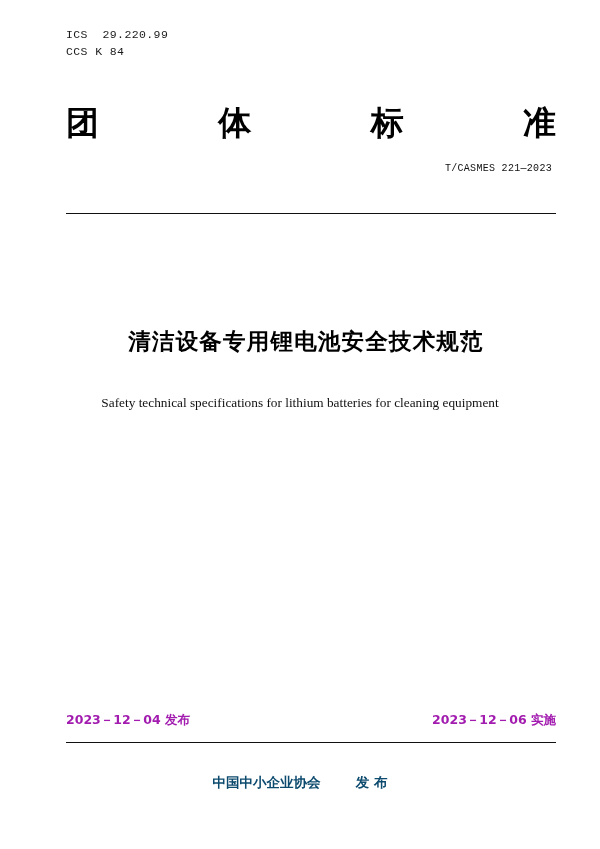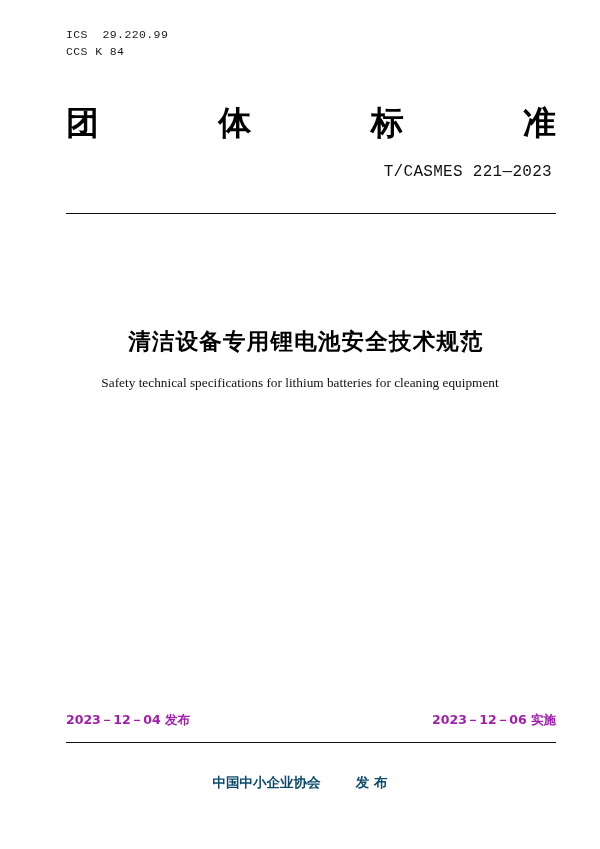--- a/index.html
+++ b/index.html
@@ -53,21 +53,21 @@
   .big-title span {
     display: inline-block;
   }
 
   
   .std-number {
     position: absolute;
     right: 44px;
     top: 163px;
     font-family: "Liberation Mono", monospace;
-    font-size: 16px;
+    font-size: 10px;
     letter-spacing: 0.3px;
     color: #111111;
   }
 
   
   .rule-top {
     position: absolute;
     left: 66px;
     top: 213px;
     width: 490px;
@@ -86,21 +86,21 @@
     font-size: 22.5px;
     letter-spacing: 1.2px;
     color: #000000;
     margin-left: 6px;
   }
 
   
   .doc-title-en {
     position: absolute;
     left: 0;
-    top: 375px;
+    top: 395px;
     width: 600px;
     text-align: center;
     font-family: "Liberation Serif", serif;
     font-size: 13.3px;
     color: #111111;
   }
 
   
   .dates {
     position: absolute;

